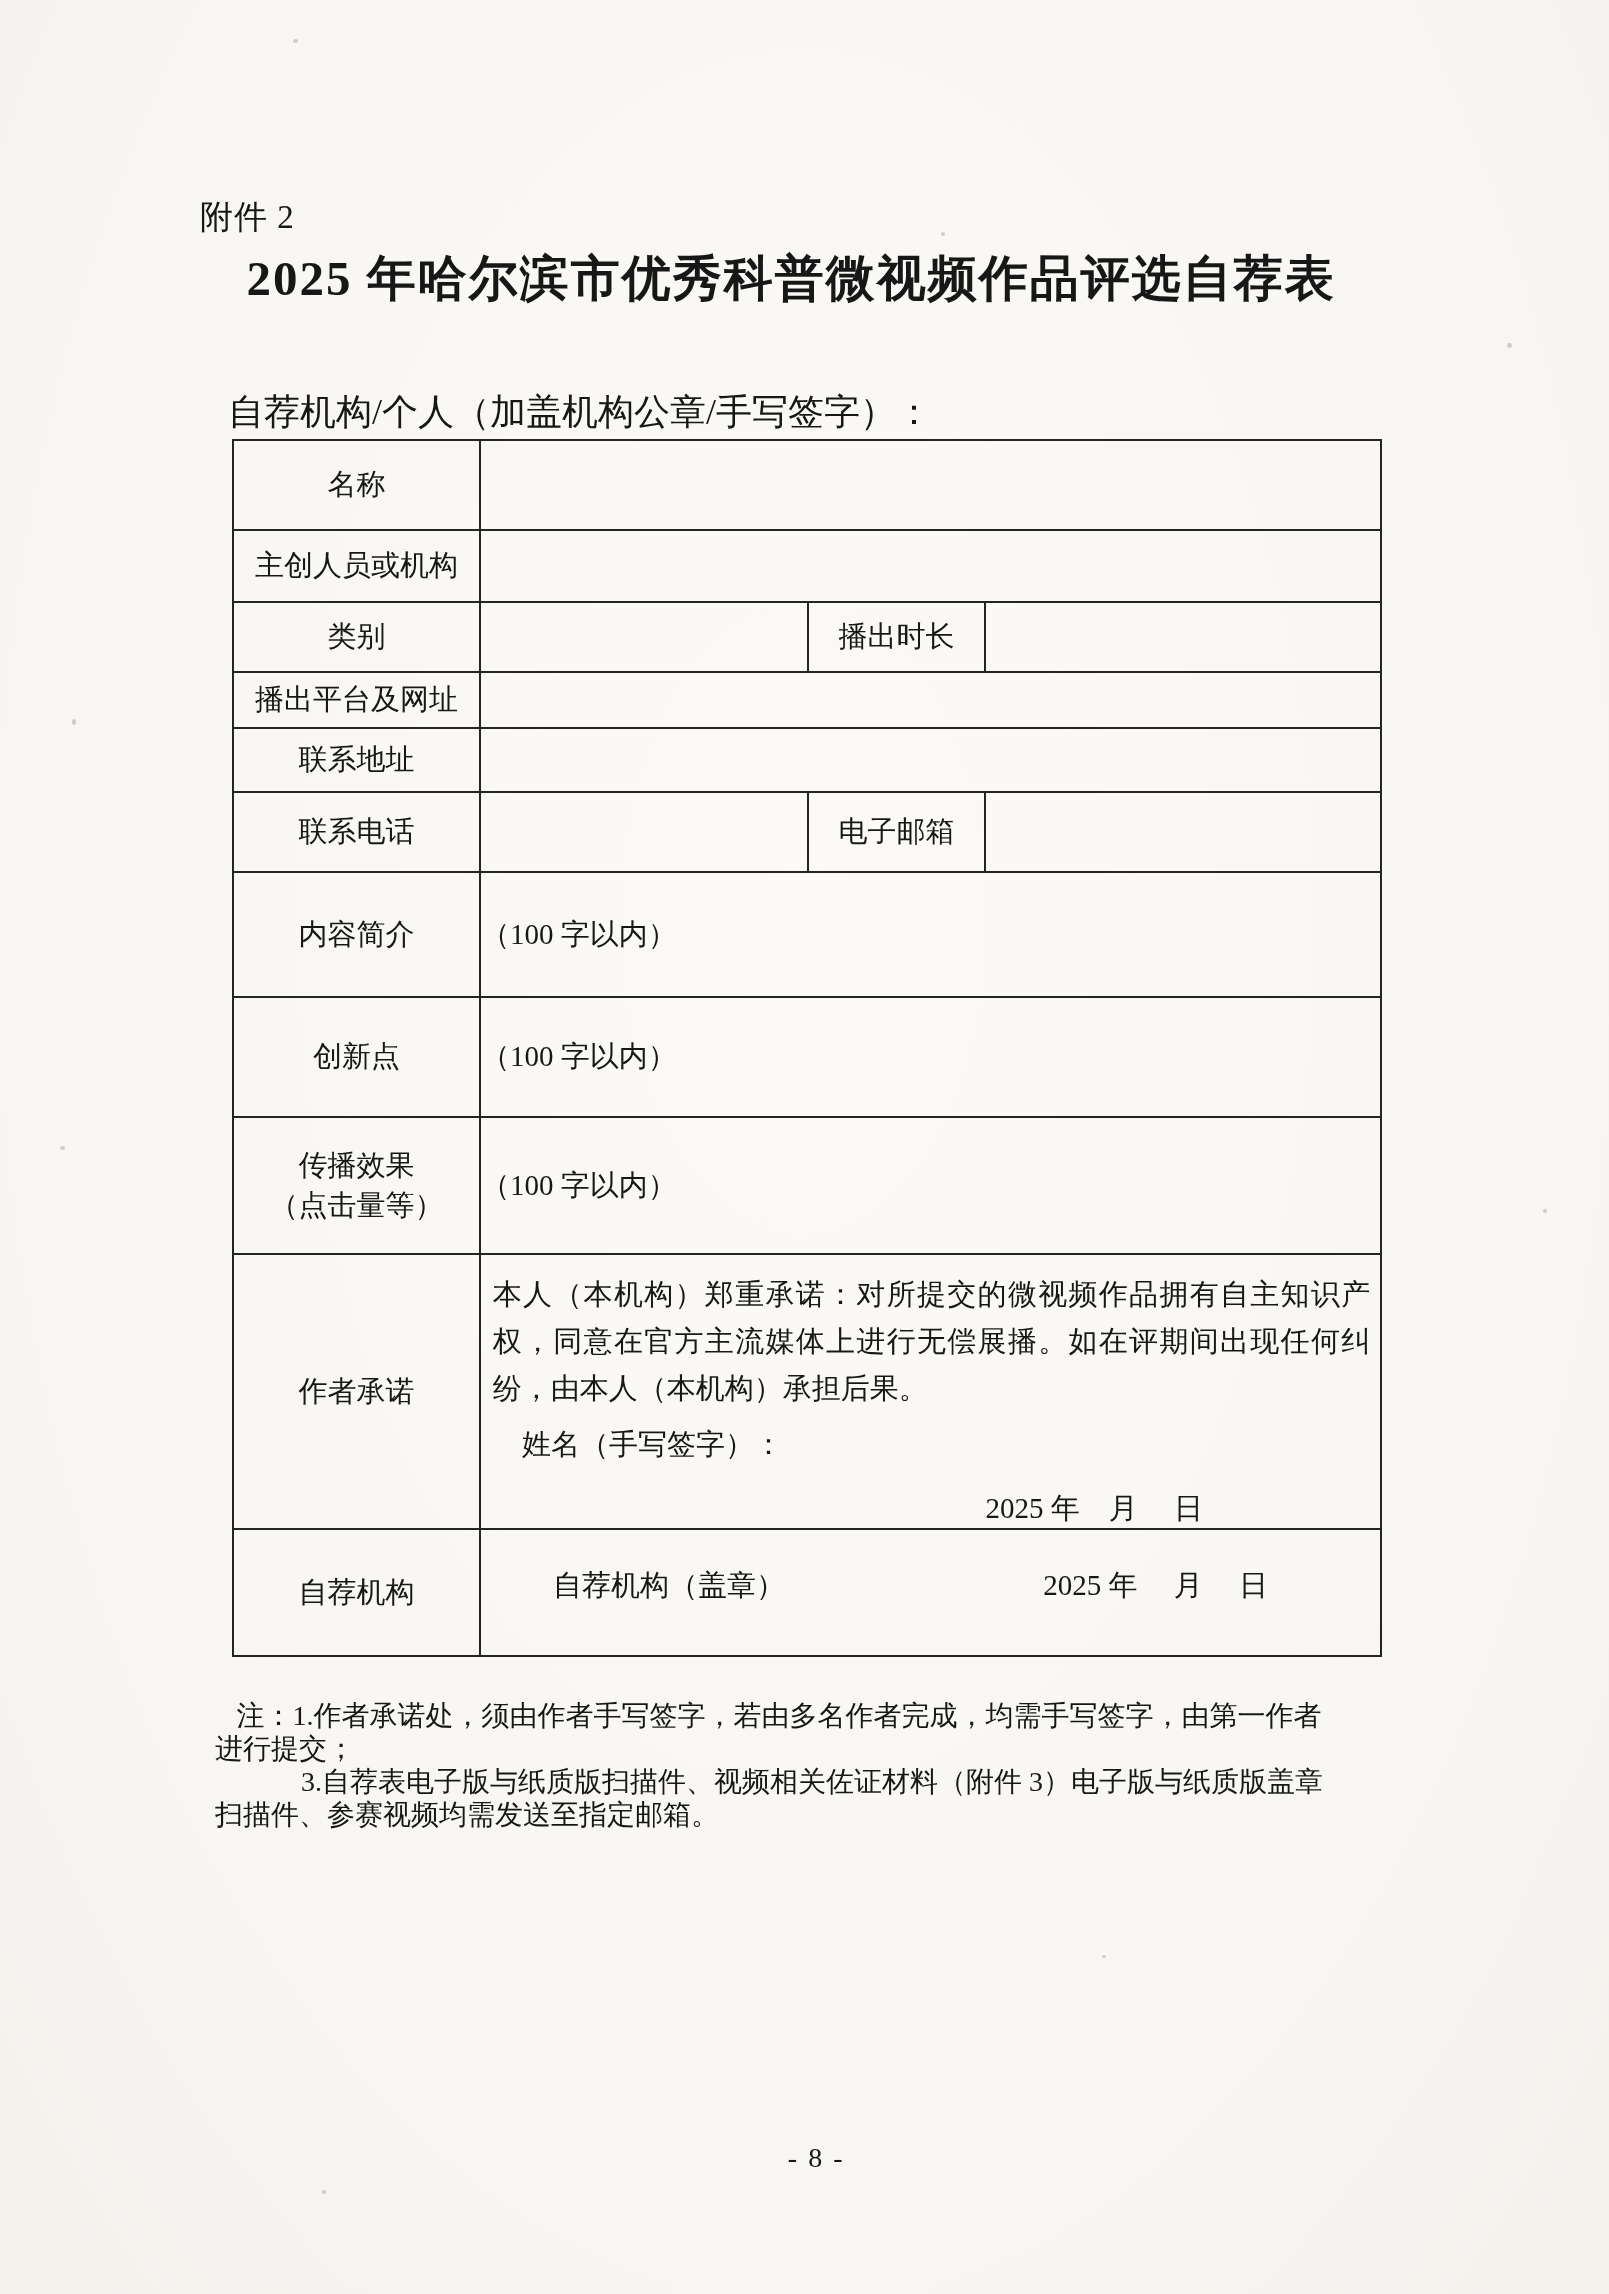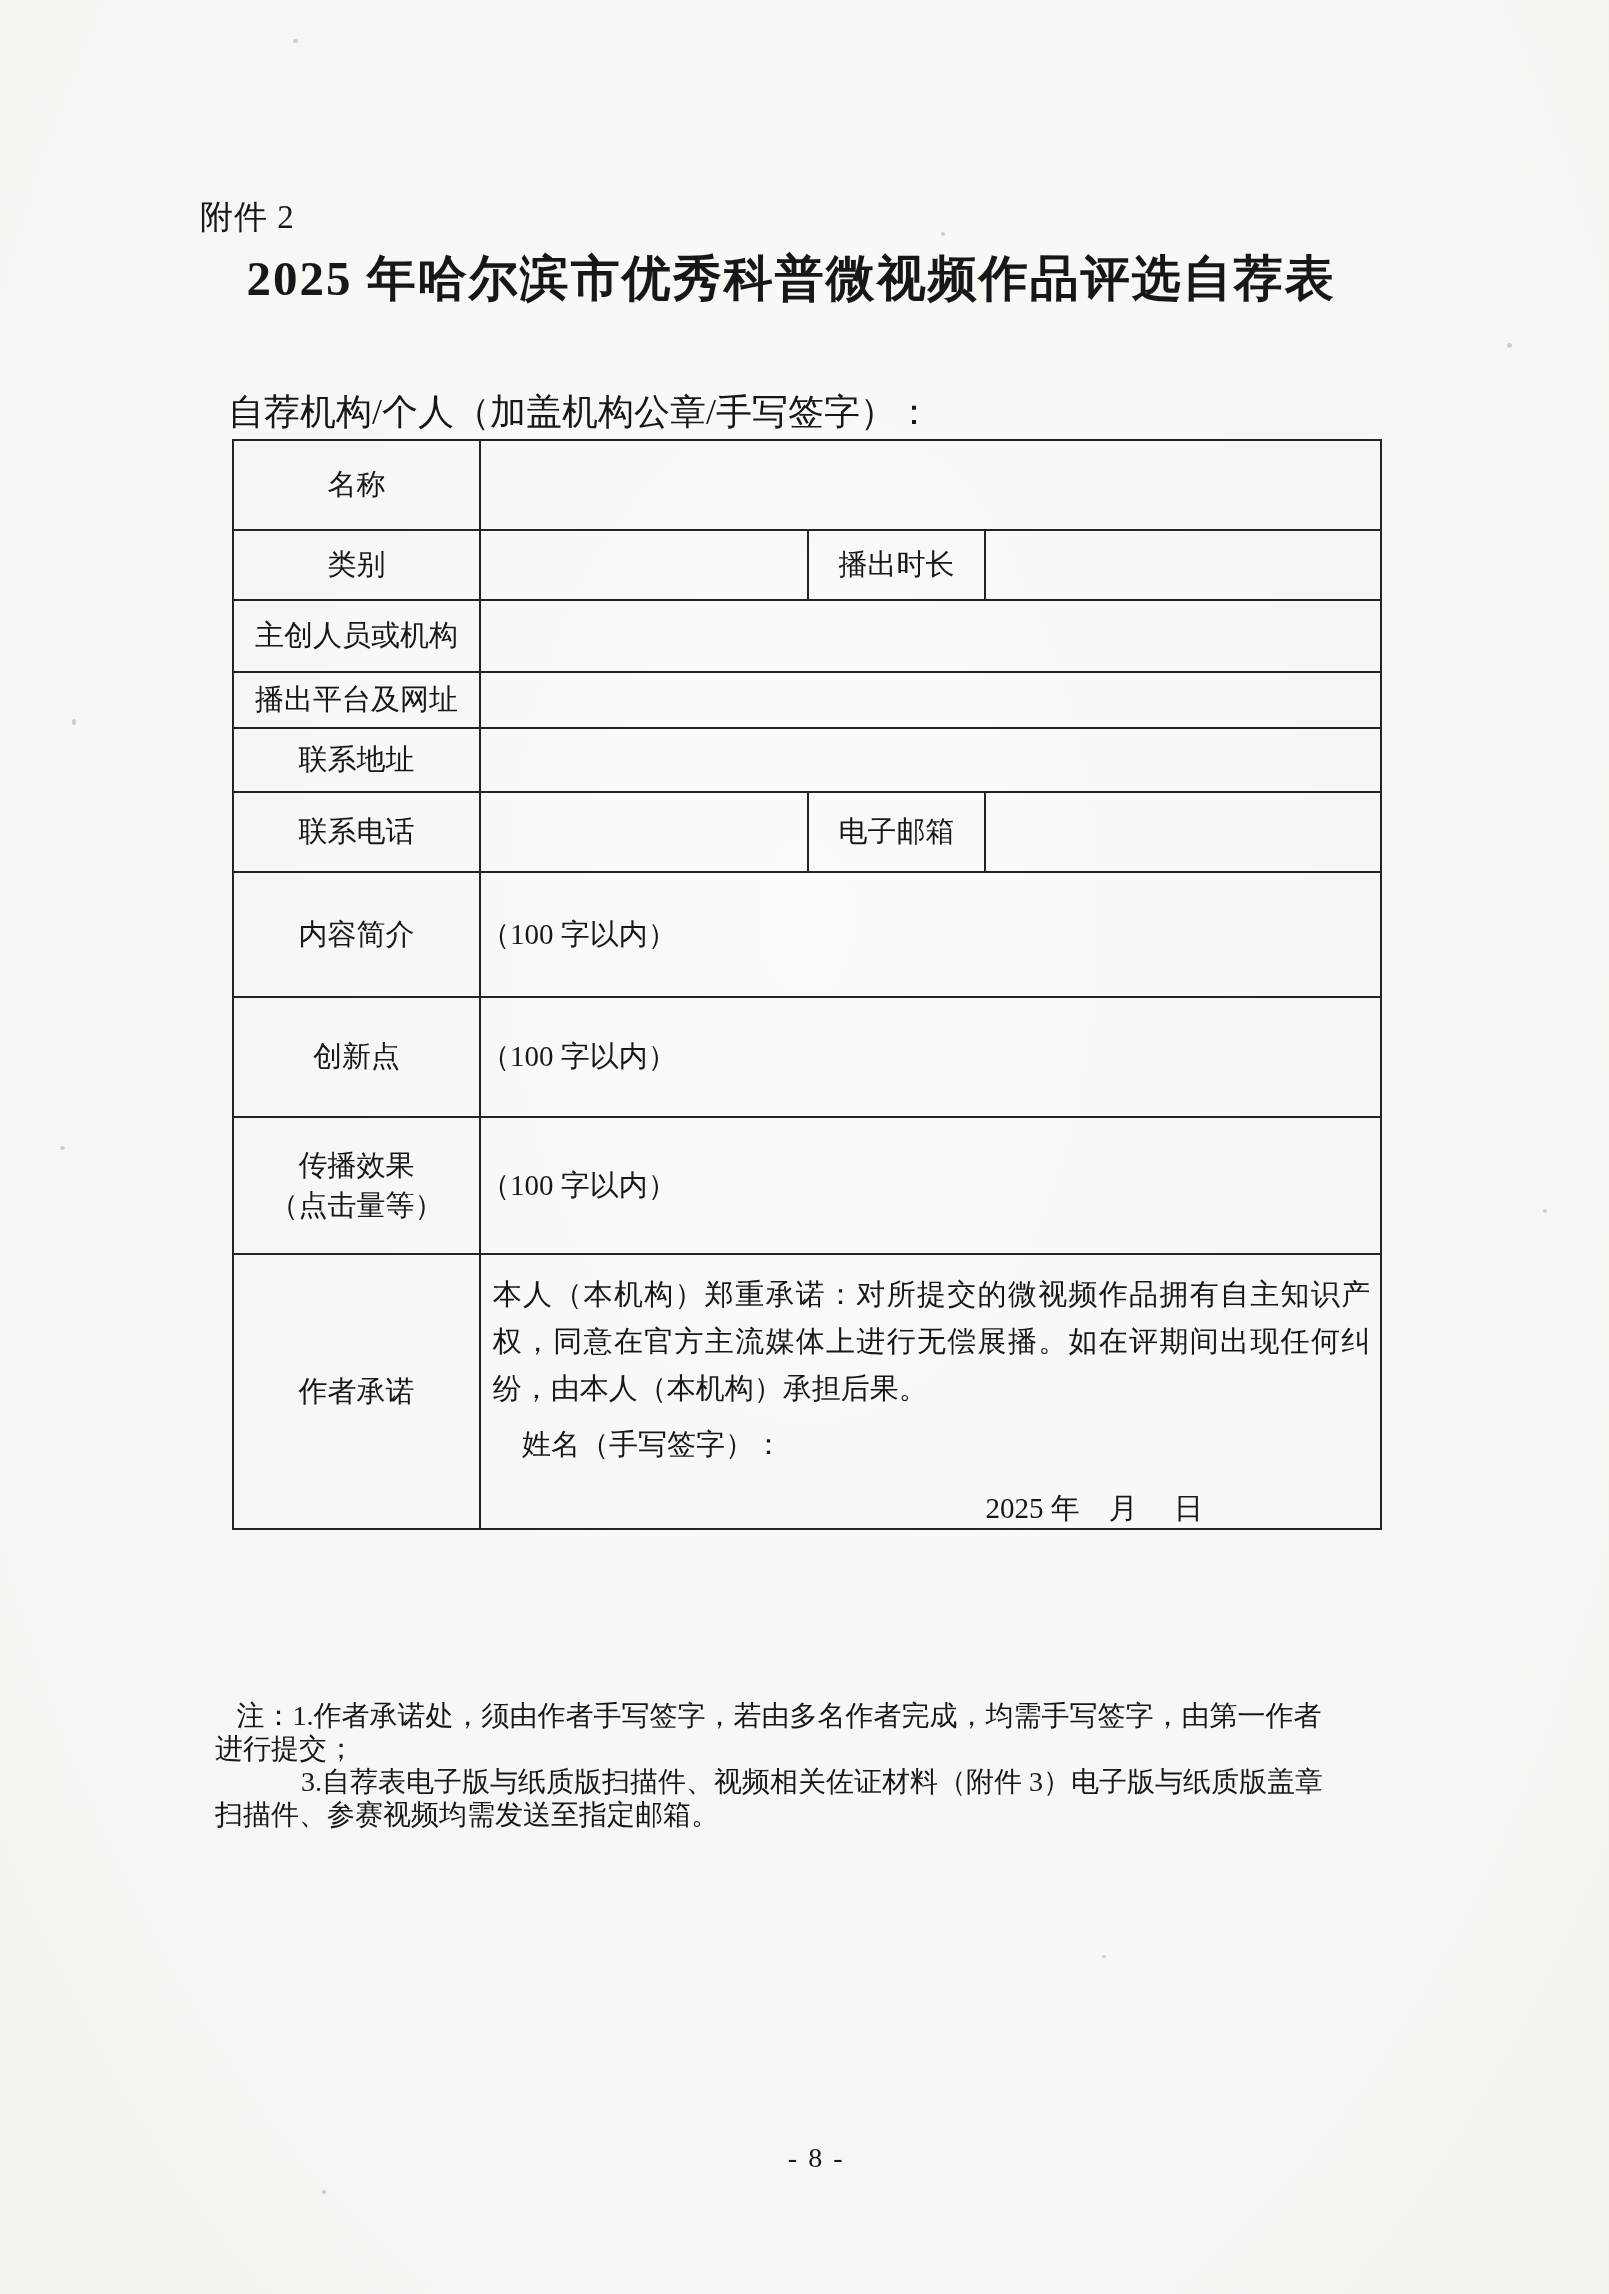--- a/index.html
+++ b/index.html
@@ -84,29 +84,29 @@
     <col style="width:247px">
       <col style="width:328px">
       <col style="width:177px">
       <col style="width:396px">
   </colgroup>
   <tbody>
       <tr style="height:90px">
     <td class="lbl">名称</td>
     <td class="val" colspan="3"></td>
   </tr>
+  <tr style="height:72px">
+    <td class="lbl">主创人员或机构</td>
+    <td class="val" colspan="3"></td>
+  </tr>
   <tr style="height:70px">
     <td class="lbl">类别</td>
     <td class="val"></td>
     <td class="lbl">播出时长</td>
     <td class="val"></td>
-  </tr>
-  <tr style="height:72px">
-    <td class="lbl">主创人员或机构</td>
-    <td class="val" colspan="3"></td>
   </tr>
   <tr style="height:56px">
     <td class="lbl">播出平台及网址</td>
     <td class="val" colspan="3"></td>
   </tr>
   <tr style="height:64px">
     <td class="lbl">联系地址</td>
     <td class="val" colspan="3"></td>
   </tr>
   <tr style="height:80px">
@@ -137,20 +137,29 @@
     </td>
   </tr>
   <tr style="height:265px">
     <td class="lbl">作者承诺</td>
     <td colspan="3" style="vertical-align:top;">
       <div class="statement">本人（本机构）郑重承诺：对所提交的微视频作品拥有自主知识产权，同意在官方主流媒体上进行无偿展播。如在评期间出现任何纠纷，由本人（本机构）承担后果。</div>
       <div class="sig">姓名（手写签字）：</div>
       <div class="date-right">2025 年　月　 日</div>
     </td>
   </tr>
+  <tr style="height:127px">
+    <td class="lbl">自荐机构</td>
+    <td colspan="3">
+      <div class="sealwrap">
+        <span>自荐机构（盖章）</span>
+        <span>2025 年　 月　 日</span>
+      </div>
+    </td>
+  </tr>
 </tbody>
   </table>
 
 <div class="notes">
   <div class="note">
     <div class="l1 first-note">注：1.作者承诺处，须由作者手写签字，若由多名作者完成，均需手写签字，由第一作者</div>
     <div class="l2">进行提交；</div>
   </div>
   <div class="note">
     <div class="l1">3.自荐表电子版与纸质版扫描件、视频相关佐证材料（附件 3）电子版与纸质版盖章</div>

